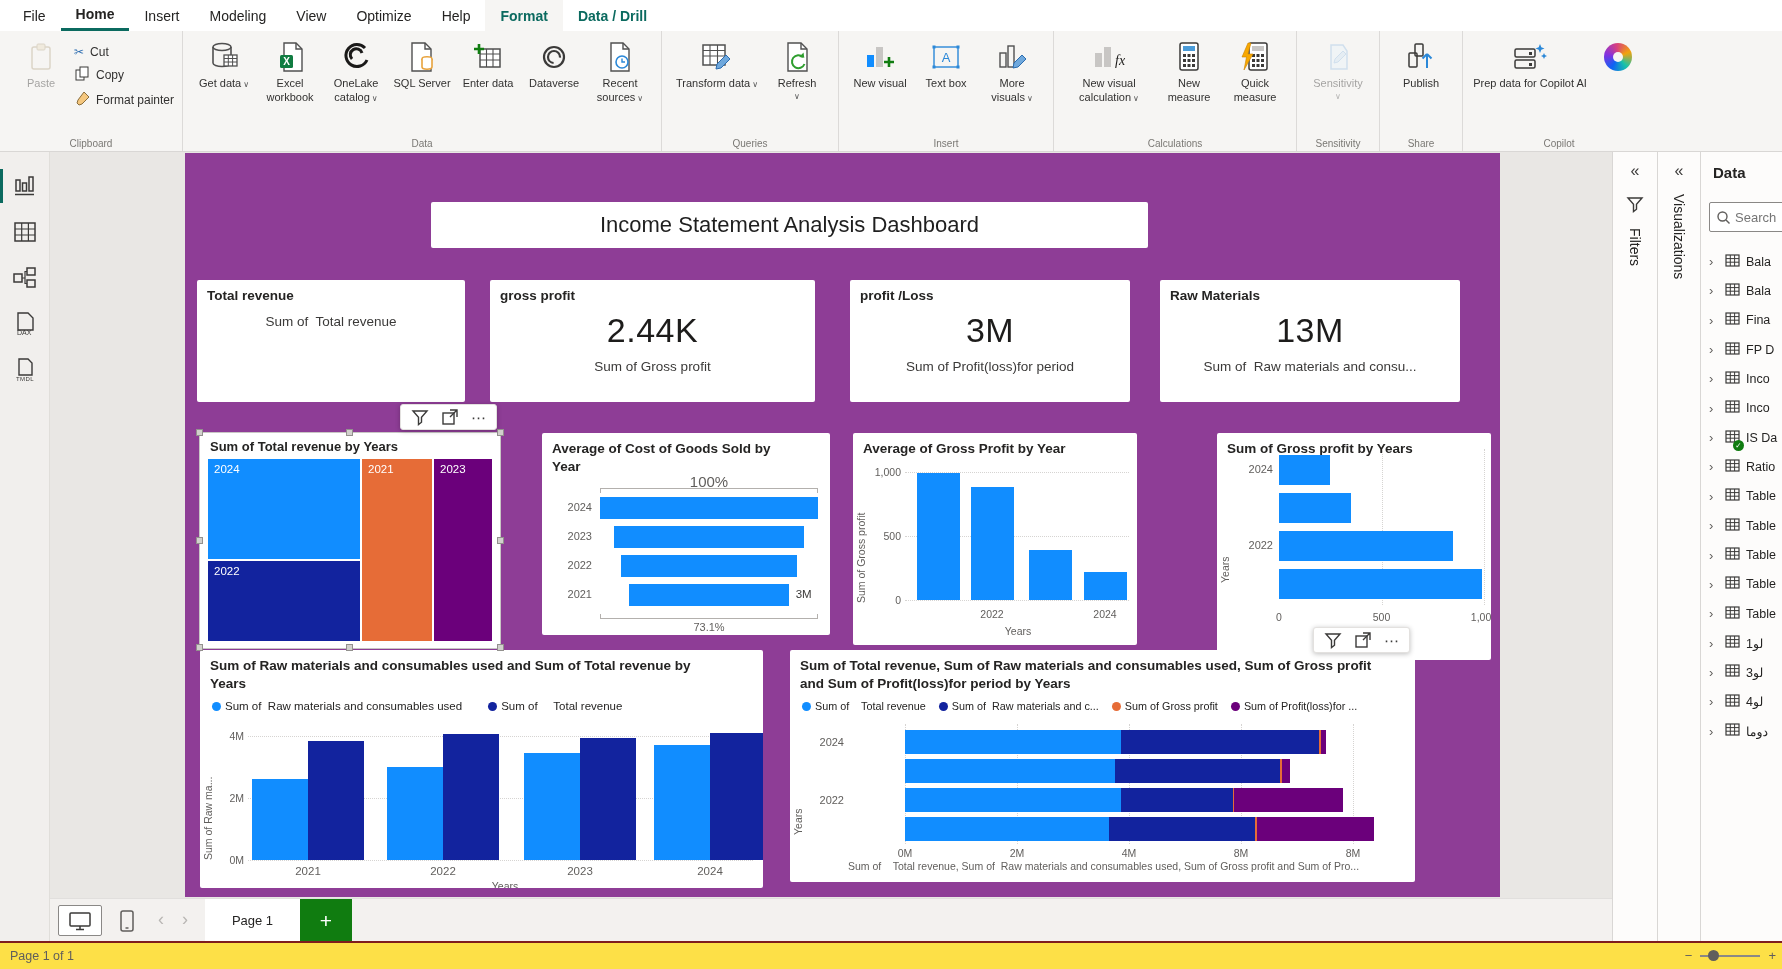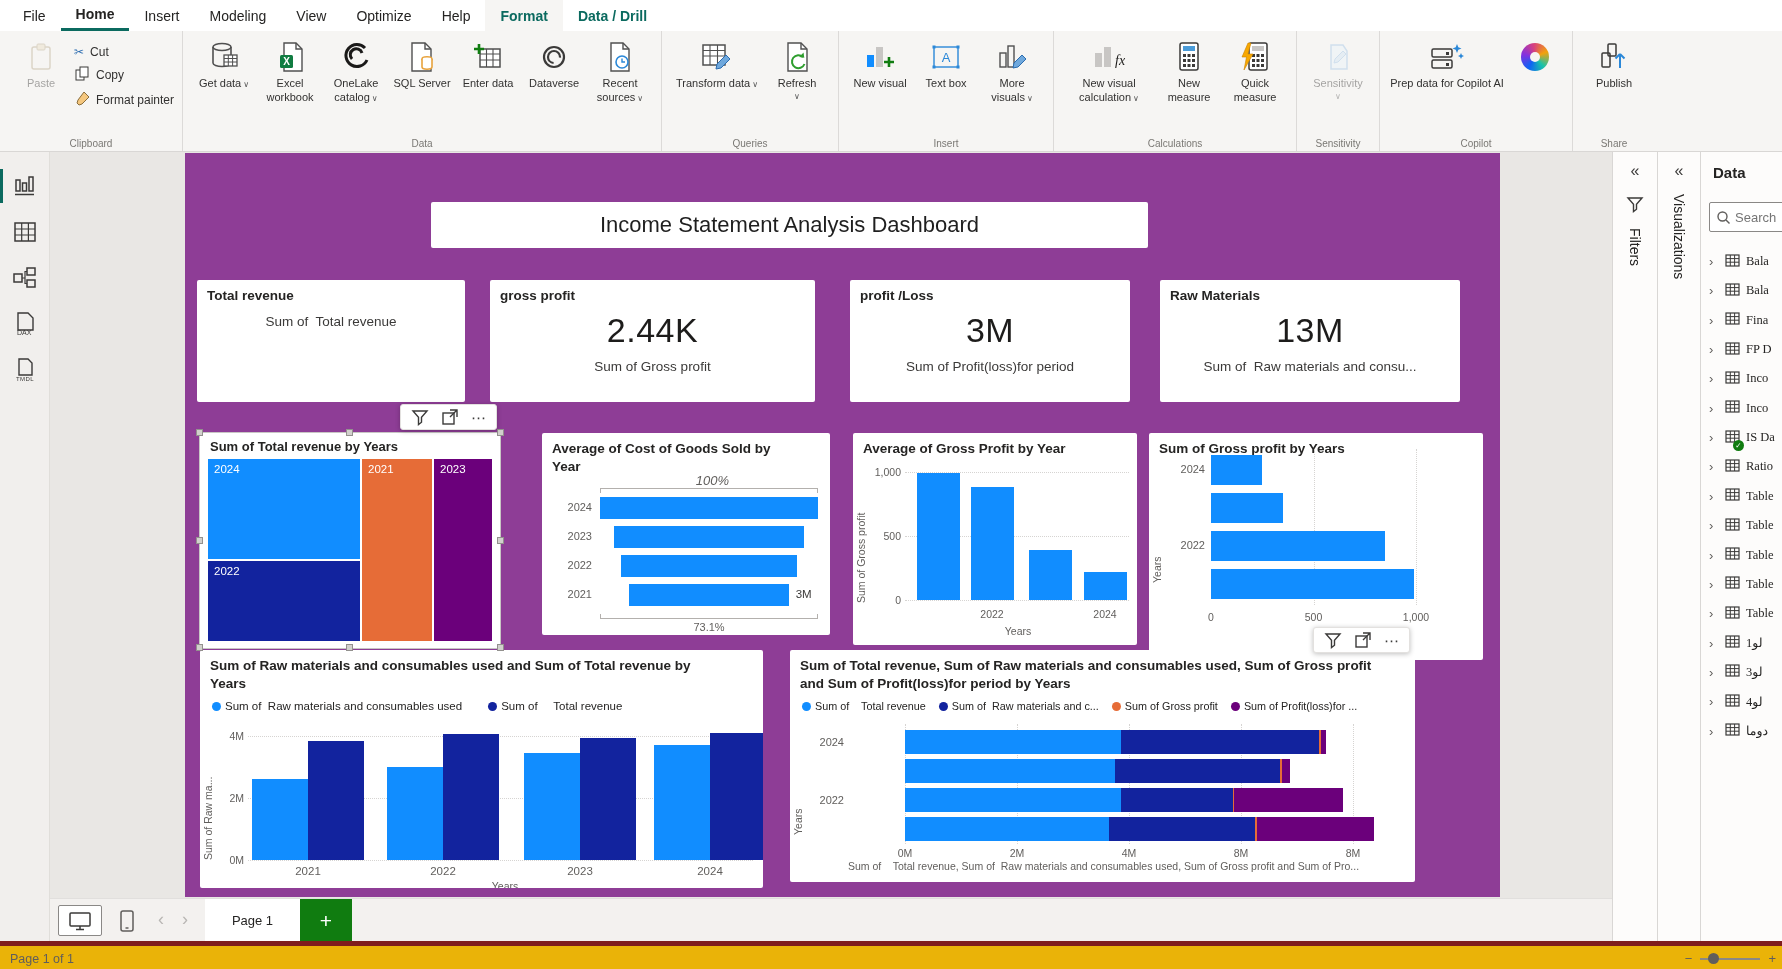--- a/index.html
+++ b/index.html
@@ -52,30 +52,30 @@
   
   .strip{position:absolute;top:152px;height:789px;background:#fdfcfb;border-left:1px solid #d9d7d5;z-index:7}
   .collapse{font-size:16px;color:#3b3a39;display:block;text-align:center;margin-top:10px;cursor:pointer}
   .ptext{writing-mode:vertical-rl;font-size:14px;color:#252423;margin:14px auto 0;display:block}
   .datapanel{position:absolute;left:1700px;top:152px;width:82px;height:789px;background:#fdfcfb;border-left:1px solid #d9d7d5;z-index:7;overflow:visible}
   .dhead{font-size:15px;font-weight:700;padding:12px 0 0 12px}
   .search{position:absolute;left:8px;top:50px;width:110px;height:30px;border:1px solid #8a8886;border-radius:2px;background:#fff;display:flex;align-items:center;padding:0 6px;gap:4px}
   .search input{border:none;outline:none;font-size:13px;width:70px;font-family:"Liberation Sans",sans-serif;color:#252423;background:transparent}
   .drow{position:absolute;left:0;width:110px;height:29px;display:flex;align-items:center;gap:6px;padding-left:8px;cursor:pointer}
   .drow .rchev{font-size:13px;color:#605e5c;width:10px}
-  .drow .rlab{font-size:12.5px;color:#252423;white-space:nowrap;font-family:Liberation Serif, serif}
+  .drow .rlab{font-size:12.5px;color:#252423;white-space:nowrap;font-family:Liberation Sans, sans-serif}
   .ticon{position:relative;flex:none}
   .badge{position:absolute;right:-4px;bottom:-4px;width:11px;height:11px;border-radius:50%;background:#107C10;color:#fff;font-size:7.5px;display:flex;align-items:center;justify-content:center}
   
   .pagebar{position:absolute;left:50px;top:898px;width:1562px;height:43px;background:#f3f1ef;border-top:1px solid #e1dfdd;z-index:5}
   .viewbtn{position:absolute;top:6px;height:31px;display:flex;align-items:center;justify-content:center;border-radius:2px;cursor:pointer}
   .pagetab{position:absolute;left:155px;top:0;width:95px;height:43px;background:#fff;display:flex;align-items:center;justify-content:center;font-size:13px;cursor:pointer}
   .plustab{position:absolute;left:250px;top:0;width:52px;height:43px;background:#107C10;color:#fff;display:flex;align-items:center;justify-content:center;font-size:21px;cursor:pointer}
   .navarrow{position:absolute;top:10px;font-size:18px;color:#b8b6b3;cursor:pointer}
-  .statusbar{position:absolute;left:0;top:941px;width:1782px;height:28px;background:#eab308;border-top:5px solid #7f1d1d;z-index:5}
+  .statusbar{position:absolute;left:0;top:941px;width:1782px;height:28px;background:#fde047;border-top:2px solid #7f1d1d;z-index:5}
   .status{position:absolute;left:10px;top:6px;font-size:12.5px;color:#605e5c}
   .zoomctl{position:absolute;right:6px;top:5px;display:flex;align-items:center;gap:8px;color:#605e5c}
   .ztrack{width:60px;height:2px;background:#8a8886;position:relative}
   .zhandle{position:absolute;left:8px;top:-5px;width:11px;height:11px;border-radius:50%;background:#605e5c;cursor:pointer}
 </style>
 </head>
 <body>
 
 <div id="app">
 
@@ -329,20 +329,34 @@
               <path d="M8 4 h12 l4 6 v18 H8 Z" fill="#eaf3fb" stroke="#9ec3e6" stroke-width="1.5"></path>
               <path d="M12 18 l8-8 3 3 -8 8 -4 1 Z" fill="#cfe3f5" stroke="#9ec3e6" stroke-width="1"></path>
             </svg>
         </span>
         <span class="rlabel"><span>Sensitivity</span><span class="chevb">∨</span></span>
       </div>
       <div class="glabel">Sensitivity</div>
     </div>
 
     <div class="rgroup">
+      <div class="rbtn">
+        <span class="ric">
+          <svg width="32" height="32">
+              <rect x="10" y="3" width="8" height="12" rx="1" fill="none" stroke="#3b3a39" stroke-width="1.5"></rect>
+              <rect x="4" y="12" width="8" height="14" rx="1" fill="none" stroke="#3b3a39" stroke-width="1.5"></rect>
+              <path d="M22 27 V13 M22 13 l-4.5 4.5 M22 13 l4.5 4.5" fill="none" stroke="#2b88d8" stroke-width="2"></path>
+            </svg>
+        </span>
+        <span class="rlabel">Publish</span>
+      </div>
+      <div class="glabel">Share</div>
+    </div>
+
+    <div class="rgroup">
       <div class="rbtn xwide">
         <span class="ric">
           <svg width="36" height="32">
               <rect x="3" y="8" width="20" height="8" rx="1.5" fill="none" stroke="#3b3a39" stroke-width="1.5"></rect>
               <rect x="3" y="19" width="20" height="8" rx="1.5" fill="none" stroke="#3b3a39" stroke-width="1.5"></rect>
               <rect x="17" y="11" width="3" height="3" fill="#3b3a39"></rect>
               <rect x="17" y="22" width="3" height="3" fill="#3b3a39"></rect>
               <path d="M28 3 l1.3 3.2 3.2 1.3 -3.2 1.3 -1.3 3.2 -1.3 -3.2 -3.2 -1.3 3.2 -1.3 Z" fill="#2b88d8"></path>
               <path d="M32 12 l.9 2.1 2.1 .9 -2.1 .9 -.9 2.1 -.9 -2.1 -2.1 -.9 2.1 -.9 Z" fill="#2b88d8"></path>
             </svg>
@@ -350,34 +364,20 @@
         <span class="rlabel">Prep data for Copilot AI</span>
       </div>
       <div class="rbtn" style="width:58px">
         <span class="ric">
           <span style="position:relative;display:block;width:28px;height:28px;border-radius:50%;background:conic-gradient(from 210deg,#0e63f4,#8331e0,#d8417e,#f2a20c,#19c3a8,#0e63f4)">
             <span style="position:absolute;left:9px;top:9px;width:10px;height:10px;border-radius:50%;background:#f6f5f3"></span>
           </span>
         </span>
       </div>
       <div class="glabel">Copilot</div>
-    </div>
-
-    <div class="rgroup">
-      <div class="rbtn">
-        <span class="ric">
-          <svg width="32" height="32">
-              <rect x="10" y="3" width="8" height="12" rx="1" fill="none" stroke="#3b3a39" stroke-width="1.5"></rect>
-              <rect x="4" y="12" width="8" height="14" rx="1" fill="none" stroke="#3b3a39" stroke-width="1.5"></rect>
-              <path d="M22 27 V13 M22 13 l-4.5 4.5 M22 13 l4.5 4.5" fill="none" stroke="#2b88d8" stroke-width="2"></path>
-            </svg>
-        </span>
-        <span class="rlabel">Publish</span>
-      </div>
-      <div class="glabel">Share</div>
     </div>
   </div>
 
   <div class="leftrail">
     <div class="railbtn sel" style="top:12px">
       <svg width="26" height="26">
           <rect x="4" y="7" width="4" height="11" fill="none" stroke="#3b3a39" stroke-width="1.5"></rect>
           <rect x="10.5" y="10" width="4" height="8" fill="none" stroke="#3b3a39" stroke-width="1.5"></rect>
           <rect x="17" y="4" width="4" height="14" fill="none" stroke="#3b3a39" stroke-width="1.5"></rect>
           <path d="M3 21.5 h19" stroke="#3b3a39" stroke-width="1.5"></path>
@@ -463,21 +463,21 @@
         </div>
         <div style="position: absolute; left: 226px; top: 0px; width: 58px; height: 182px; background: rgb(107, 0, 123);">
           <span style="color: rgb(255, 255, 255); font-size: 11.5px; display: block; padding: 4px 0px 0px 6px;">2023</span>
         </div>
       </div>
   </div>
 
   <div class="visual" id="v-funnel" style="left:542px;top:433px;width:288px;height:202px">
     <div class="vtitle" style="width:250px">Average of Cost of Goods Sold by Year</div>
     <div id="p-funnel" style="position:absolute;left:0;top:0;width:288px;height:202px">
-        <div style="position: absolute; left: 147px; top: 40px; width: 40px; text-align: right; font-size: 13px; color: rgb(96, 94, 92); font-style: italic;">100%</div>
+        <div style="position: absolute; left: 147px; top: 40px; width: 40px; text-align: center; font-size: 15px; color: rgb(96, 94, 92);">100%</div>
         <div style="position: absolute; left: 58px; top: 55px; width: 218px; height: 5px; border-top: 1px solid rgb(179, 176, 173); border-left: 1px solid rgb(179, 176, 173); border-right: 1px solid rgb(179, 176, 173);"></div>
         <div style="position: absolute; left: 6px; top: 68px; width: 44px; text-align: right; font-size: 11px; color: rgb(96, 94, 92);">2024</div>
         <div style="position: absolute; left: 58px; top: 64px; width: 218px; height: 22px; background: rgb(17, 141, 255);"></div>
         <div style="position: absolute; left: 6px; top: 97px; width: 44px; text-align: right; font-size: 11px; color: rgb(96, 94, 92);">2023</div>
         <div style="position: absolute; left: 72.17px; top: 93px; width: 189.66px; height: 22px; background: rgb(17, 141, 255);"></div>
         <div style="position: absolute; left: 6px; top: 126px; width: 44px; text-align: right; font-size: 11px; color: rgb(96, 94, 92);">2022</div>
         <div style="position: absolute; left: 78.71px; top: 122px; width: 176.58px; height: 22px; background: rgb(17, 141, 255);"></div>
         <div style="position: absolute; left: 6px; top: 155px; width: 44px; text-align: right; font-size: 11px; color: rgb(96, 94, 92);">2021</div>
         <div style="position: absolute; left: 87.321px; top: 151px; width: 159.358px; height: 22px; background: rgb(17, 141, 255);"></div>
         <div style="position: absolute; left: 253.679px; top: 155px; font-size: 11.5px; color: rgb(59, 58, 57);">3M</div>
@@ -499,21 +499,21 @@
         <div style="position: absolute; left: 118px; top: 54.36px; width: 43px; height: 112.64px; background: rgb(17, 141, 255);"></div>
         <div style="position: absolute; left: 176px; top: 117.08px; width: 43px; height: 49.92px; background: rgb(17, 141, 255);"></div>
         <div style="position: absolute; left: 231px; top: 138.84px; width: 43px; height: 28.16px; background: rgb(17, 141, 255);"></div>
         <div style="position: absolute; left: 114px; top: 175px; width: 50px; text-align: center; font-size: 10.5px; color: rgb(96, 94, 92);">2022</div>
         <div style="position: absolute; left: 227px; top: 175px; width: 50px; text-align: center; font-size: 10.5px; color: rgb(96, 94, 92);">2024</div>
         <div style="position: absolute; left: 130px; top: 192px; width: 70px; text-align: center; font-size: 10.5px; color: rgb(96, 94, 92);">Years</div>
         <div class="vlab" style="position: absolute; left: 2px; top: 55px; height: 115px;">Sum of Gross profit</div>
       </div>
   </div>
 
-  <div class="visual" id="v-barh" style="left:1149px;top:433px;width:334px;height:227px">
+  <div class="visual" id="v-barh" style="left:1217px;top:433px;width:274px;height:227px">
     <div class="vtitle" style="white-space:nowrap">Sum of Gross profit by Years</div>
     <div id="p-barh" style="position:absolute;left:0;top:0;width:302px;height:227px">
         <div class="gridv" style="position: absolute; left: 164.5px; top: 16px; width: 0px; height: 156px;"></div>
         <div class="gridv" style="position: absolute; left: 267px; top: 16px; width: 0px; height: 156px;"></div>
         <div style="position: absolute; left: 62px; top: 22px; width: 51.25px; height: 30px; background: rgb(17, 141, 255);"></div>
         <div style="position: absolute; left: 62px; top: 60px; width: 71.75px; height: 30px; background: rgb(17, 141, 255);"></div>
         <div style="position: absolute; left: 62px; top: 98px; width: 174.25px; height: 30px; background: rgb(17, 141, 255);"></div>
         <div style="position: absolute; left: 62px; top: 136px; width: 202.95px; height: 30px; background: rgb(17, 141, 255);"></div>
         <div style="position: absolute; left: 20px; top: 30px; width: 36px; text-align: right; font-size: 11px; color: rgb(96, 94, 92);">2024</div>
         <div style="position: absolute; left: 20px; top: 106px; width: 36px; text-align: right; font-size: 11px; color: rgb(96, 94, 92);">2022</div>

